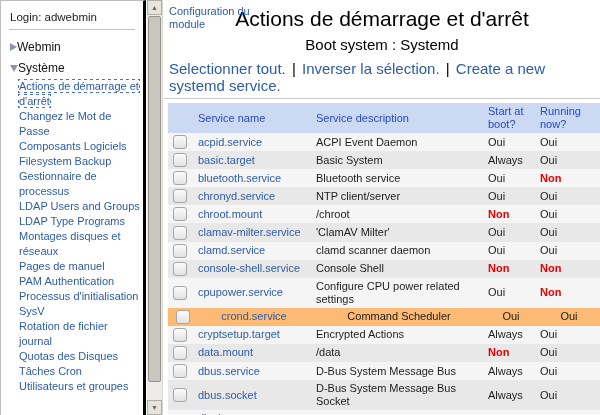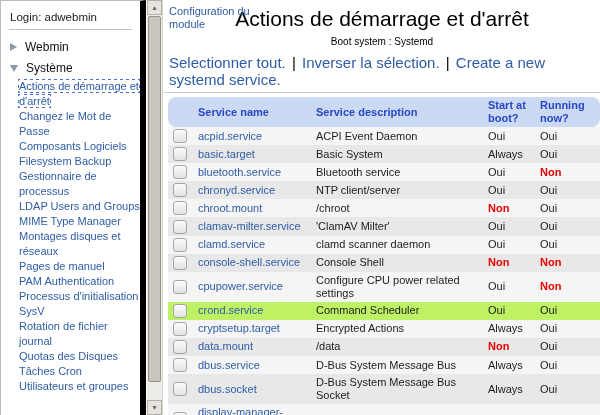--- a/index.html
+++ b/index.html
@@ -1,25 +1,25 @@
 <!DOCTYPE html>
 <html><head>
 <meta charset="utf-8">
 <style>
   html,body{margin:0;padding:0;width:600px;height:415px;overflow:hidden;background:#fff;
     font-family:"Liberation Sans",sans-serif;}
   .stage{position:relative;width:600px;height:415px;background:#fff;}
 
   
   .sidebar{position:absolute;left:0;top:0;width:146px;height:415px;background:#fff;
-    border-left:1px solid #bdbdbd;border-top:1px solid #bdbdbd;border-right:6px solid #000000;
+    border-left:1px solid #bdbdbd;border-top:1px solid #bdbdbd;border-right:3px solid #000000;
     box-sizing:border-box;overflow:hidden;}
   .login{font-size:11.5px;color:#222;margin:10px 8px 6px 9px;}
   .side-hr{border:none;border-top:1px solid #c3c3c3;margin:0 8px 6px 8px;}
-  .cat{display:flex;align-items:center;gap:8px;padding:4px 0 3px 9px;font-size:12px;color:#111;
+  .cat{display:flex;align-items:center;gap:0;padding:4px 0 3px 9px;font-size:12px;color:#111;
     cursor:pointer;}
   .tri-right{width:0;height:0;border-left:7px solid #8d97a8;border-top:4px solid transparent;
     border-bottom:4px solid transparent;flex:0 0 auto;}
   .tri-down{width:0;height:0;border-top:7px solid #8d97a8;border-left:4px solid transparent;
     border-right:4px solid transparent;flex:0 0 auto;}
   .sub{margin:1px 2px 3px 18px;width:124px;}
   .nav-link{display:block;color:#2e5ca6;font-size:11px;line-height:15px;text-decoration:none;
     cursor:pointer;}
   .nav-link span{display:inline;}
   .nav-link.sel span{outline:1px dotted #4a6fd0;}
@@ -33,35 +33,35 @@
   .sb-btn.up{top:0;}
   .sb-btn.down{bottom:0;}
   .sb-thumb{position:absolute;left:1px;top:16px;width:13px;height:366px;background:#c9c5bf;
     border:1px solid #969289;border-radius:2px;box-sizing:border-box;cursor:grab;}
 
   
   .main{position:absolute;left:164px;top:0;width:436px;height:318px;}
   .config-link{position:absolute;left:5px;top:5px;width:84px;font-size:11px;line-height:13px;
     color:#2e5ca6;cursor:pointer;}
   .title{text-align:center;font-size:21px;color:#000;margin:7px 0 0 0;font-weight:400;}
-  .subtitle{text-align:center;font-size:10px;color:#000;margin-top:5px;}
+  .subtitle{text-align:center;font-size:15px;color:#000;margin-top:5px;}
   .actions{font-size:15px;margin:7px 0 0 5px;color:#000;}
   .actions a{color:#2e5ca6;text-decoration:none;cursor:pointer;}
   .sep{color:#000;margin:0 2px;}
   .main-hr{border:none;border-top:1px solid #c8c8c8;margin:4px 0 4px 0;}
 
   
   .tbl{margin-left:4px;width:432px;font-size:11px;}
   .grid{display:grid;grid-template-columns:26px 118px 172px 52px 1fr;align-items:center;}
-  .thead{background:#cbd9f3;color:#2849c5;font-weight:bold;min-height:29px;border-radius:8px;}
+  .thead{background:#cbd9f3;color:#2849c5;font-weight:normal;min-height:29px;}
   .th{padding:2px 2px 2px 4px;line-height:13px;}
   .tbody > div{min-height:17px;}
   .tbody > div:nth-of-type(odd){background:#f5f5f5;}
   .tbody > div:nth-of-type(even){background:#e8e8e8;}
-  .tbody > div.hl{background:#bef264;}
+  .tbody > div.hl{background:#fdba74;text-align:center;}
   .td{padding:2px 2px 2px 4px;line-height:13px;color:#1c1c1c;}
   .svc-link{color:#2e5ca6;text-decoration:none;cursor:pointer;word-break:break-word;}
   .val.non{color:#e60000;font-weight:bold;}
   .cb-cell{padding-left:5px;}
   .checkbox{display:inline-block;width:12px;height:12px;border:1px solid #a6a6a6;
     border-radius:3px;background:linear-gradient(#fbfbfb,#e2e2e2);vertical-align:middle;
     cursor:pointer;}
 </style>
 </head>
 <body>
@@ -89,21 +89,21 @@
         <a class="nav-link"><span>Changez le Mot de Passe</span></a>
 
         <a class="nav-link"><span>Composants Logiciels</span></a>
 
         <a class="nav-link"><span>Filesystem Backup</span></a>
 
         <a class="nav-link"><span>Gestionnaire de processus</span></a>
 
         <a class="nav-link"><span>LDAP Users and Groups</span></a>
 
-        <a class="nav-link"><span>MIME Type Manager</span></a>
+        <a class="nav-link"><span>LDAP Type Programs</span></a>
 
         <a class="nav-link"><span>Montages disques et réseaux</span></a>
 
         <a class="nav-link"><span>Pages de manuel</span></a>
 
         <a class="nav-link"><span>PAM Authentication</span></a>
 
         <a class="nav-link"><span>Processus d'initialisation</span></a>
 
         <a class="nav-link"><span>SysV</span></a>

